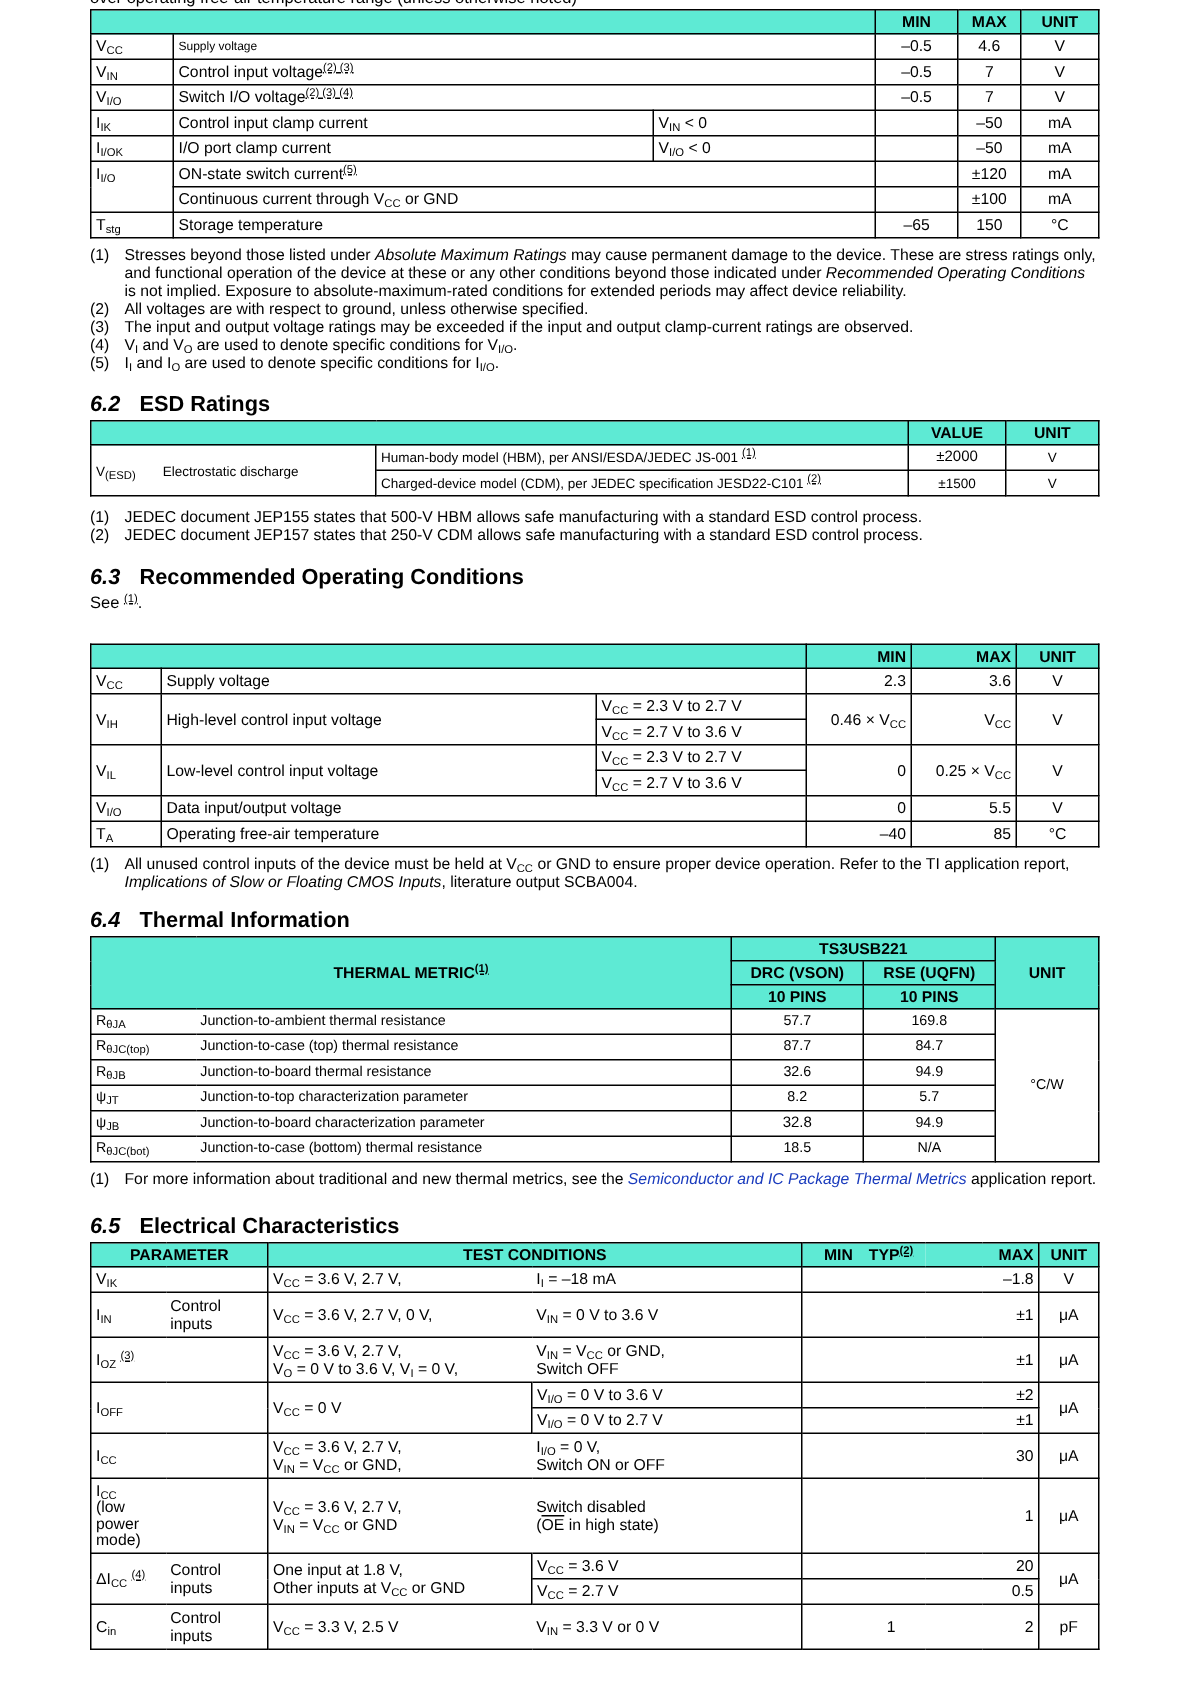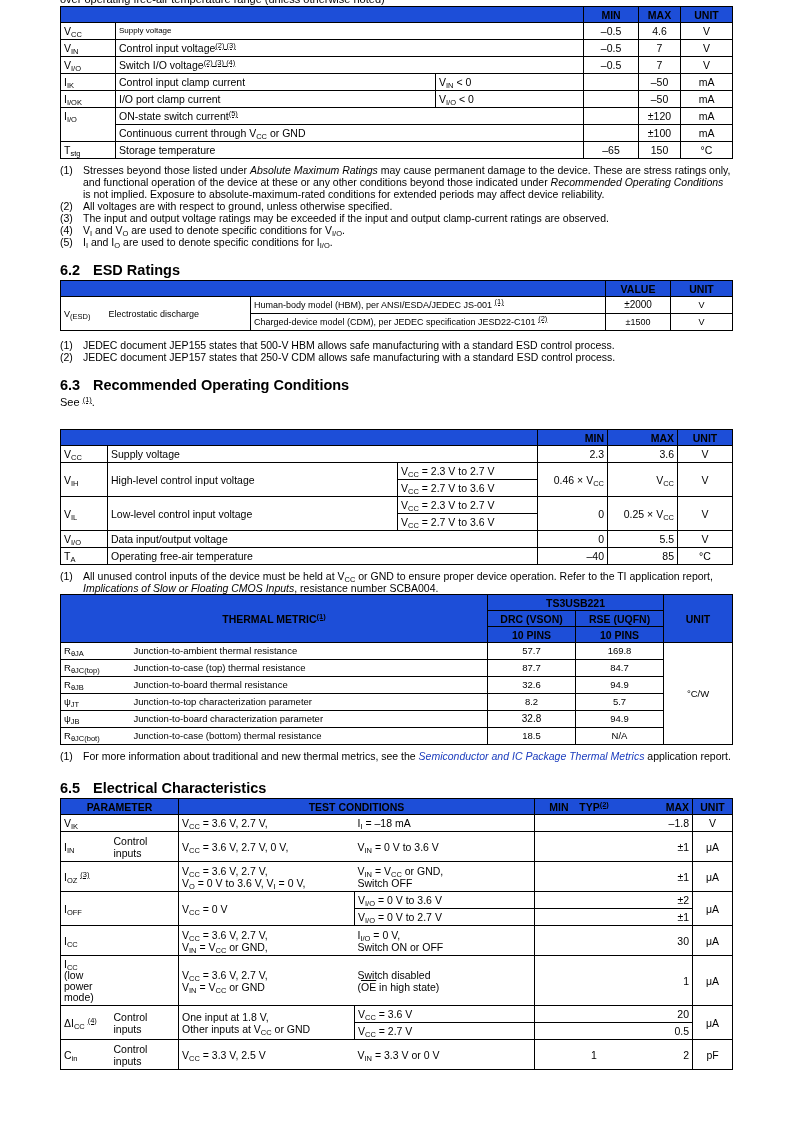--- a/index.html
+++ b/index.html
@@ -4,35 +4,35 @@
 <style>
   html, body { margin: 0; padding: 0; background: #ffffff; }
   body {
     width: 790px; height: 1130px; overflow: hidden; position: relative;
     font-family: "Liberation Sans", sans-serif; color: #000; font-size: 10.5px;
   }
   .page { position: absolute; left: 60px; top: -8px; width: 672px; }
   .intro-line { font-size: 11px; height: 14px; line-height: 14px; }
   table { border-collapse: collapse; width: 672px; table-layout: fixed; }
   td, th { border: 1px solid #000; padding: 0 3px; height: 16px; line-height: 12px; font-size: 10.5px; vertical-align: middle; }
-  th { background: #1d4ed8; font-weight: bold; font-size: 10.5px; }
+  th { background: #5eead4; font-weight: bold; font-size: 10.5px; }
   .hdr-row th { height: 15px; }
   .nb-r { border-right: none; }
   .nb-l { border-left: none; }
   .c { text-align: center; }
   .r { text-align: right; }
   sub { font-size: 7.5px; vertical-align: -2px; line-height: 0; }
   sup { font-size: 7.5px; vertical-align: 4px; line-height: 0; text-decoration: underline; }
   .small { font-size: 8px; }
   .notes { margin: 5px 0 0 0; font-size: 10.5px; line-height: 12px; }
   .note { display: flex; }
   .note .num { width: 23px; flex: none; }
   .note .txt { flex: 1; }
   h2 { font-size: 14.5px; font-weight: bold; margin: 0; height: 20px; line-height: 20px; }
-  h2 .secnum { display: inline-block; width: 33px; }
+  h2 .secnum { display: inline-block; width: 33px; font-style: italic; }
   .link { color: #1a3bbd; font-style: italic; }
   .ol { text-decoration: overline; }
   .sub-text { font-size: 11px; line-height: 14px; }
 </style>
 </head>
 <body>
 
 <div class="page">
 
   <div class="intro-line">over operating free-air temperature range (unless otherwise noted)</div>
@@ -233,24 +233,25 @@
       <td colspan="2">Operating free-air temperature</td>
       <td class="r">–40</td>
       <td class="r">85</td>
       <td class="c">°C</td>
     </tr>
   </tbody>
     </table>
   <div class="notes">
     <div class="note">
         <span class="num">(1)</span>
-        <span class="txt"><span>All unused control inputs of the device must be held at V</span><sub>CC</sub><span> or GND to ensure proper device operation. Refer to the TI application report, </span><i>Implications of Slow or Floating CMOS Inputs</i><span>, resistance number SCBA004.</span></span>
+        <span class="txt"><span>All unused control inputs of the device must be held at V</span><sub>CC</sub><span> or GND to ensure proper device operation. Refer to the TI application report, </span><i>Implications of Slow or Floating CMOS Inputs</i><span>, literature output SCBA004.</span></span>
       </div>
   </div>
 
+  <h2 style="margin-top:10px"><span class="secnum">6.4</span><span>Thermal Information</span></h2>
   <table>
     <colgroup>
         <col style="width:70px">
         <col style="width:357px">
         <col style="width:88px">
         <col style="width:88px">
         <col style="width:69px">
       </colgroup>
     <tbody>
         <tr class="hdr-row">

